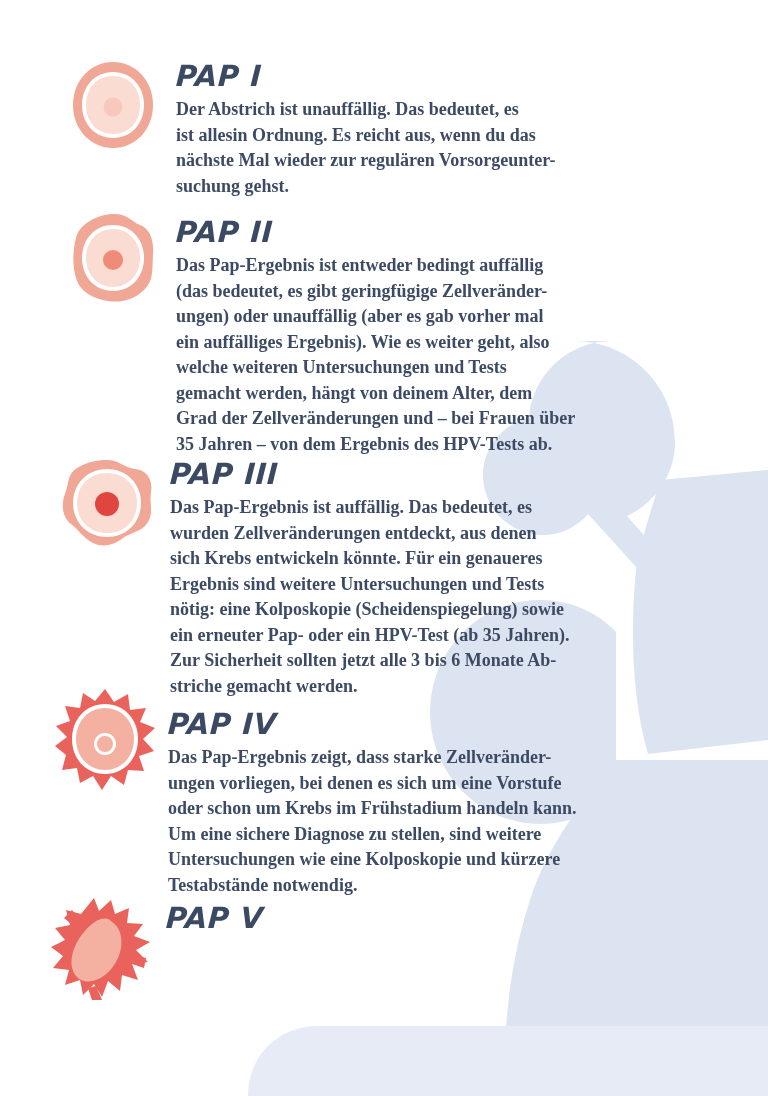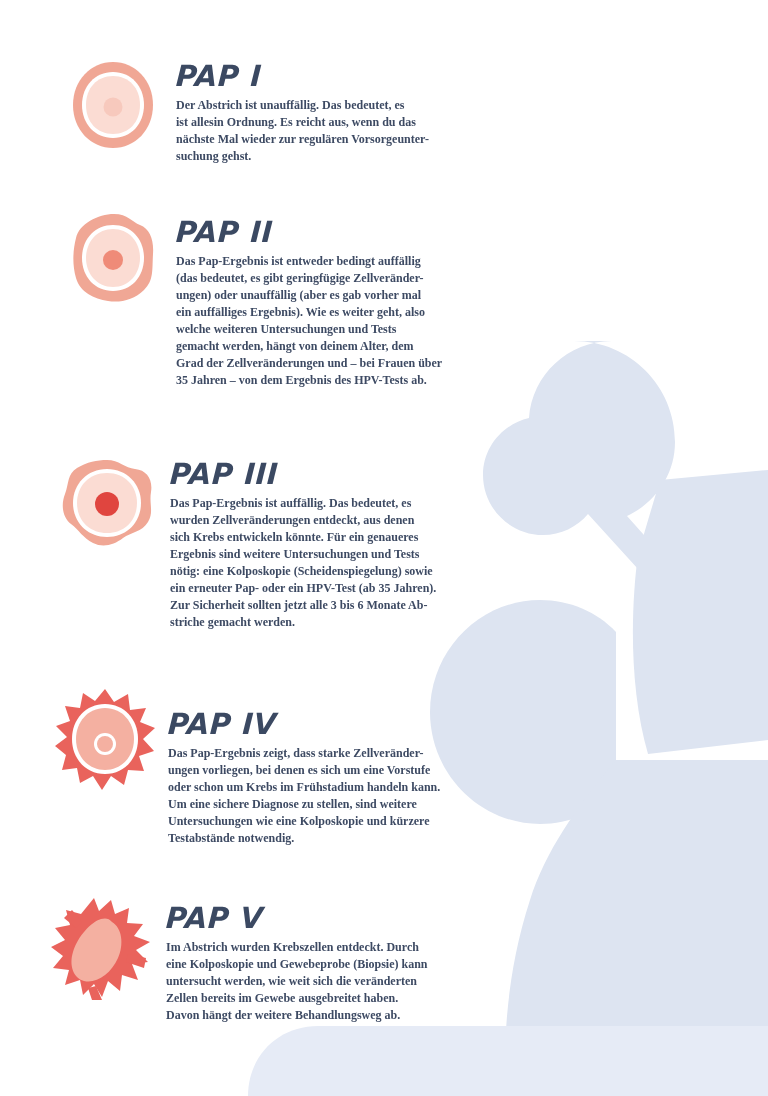--- a/index.html
+++ b/index.html
@@ -58,21 +58,21 @@
     font-size: 29px;
     letter-spacing: 0.5px;
     color: #3b4962;
     margin: 0 0 6px 0;
     line-height: 1;
     transform: skewX(-3deg);
   }
 
   .pap-body {
     font-family: "Liberation Serif", "DejaVu Serif", serif;
-    font-size: 12px;
+    font-size: 18px;
     line-height: 1.42;
     color: #3d4a63;
     margin: 0;
     font-weight: 600;
     max-width: 420px;
     white-space: pre-line;
   }
 
   
   #entry-pap-1 { left: 58px; top: 60px;  width: 560px; }
@@ -264,21 +264,16 @@
         <path fill="#f4b0a1" d="M62 26
                  c10 6 12 22 6 36
                  c-7 16 -22 26 -34 23
                  c-11 -3 -15 -16 -11 -29
                  c5 -16 18 -30 28 -33
                  c4 -1 8 -1 11 3 Z"></path>
       </svg>
     </div>
     <div class="entry-text">
       <h2 class="pap-title">PAP V</h2>
-      <p class="pap-body">Im Abstrich wurden Krebszellen entdeckt. Durch
-eine Kolposkopie und Gewebeprobe (Biopsie) kann
-untersucht werden, wie weit sich die veränderten
-Zellen bereits im Gewebe ausgebreitet haben.
-Davon hängt der weitere Behandlungsweg ab.</p>
     </div>
   </section>
 
 </main>
 
 </body></html>

